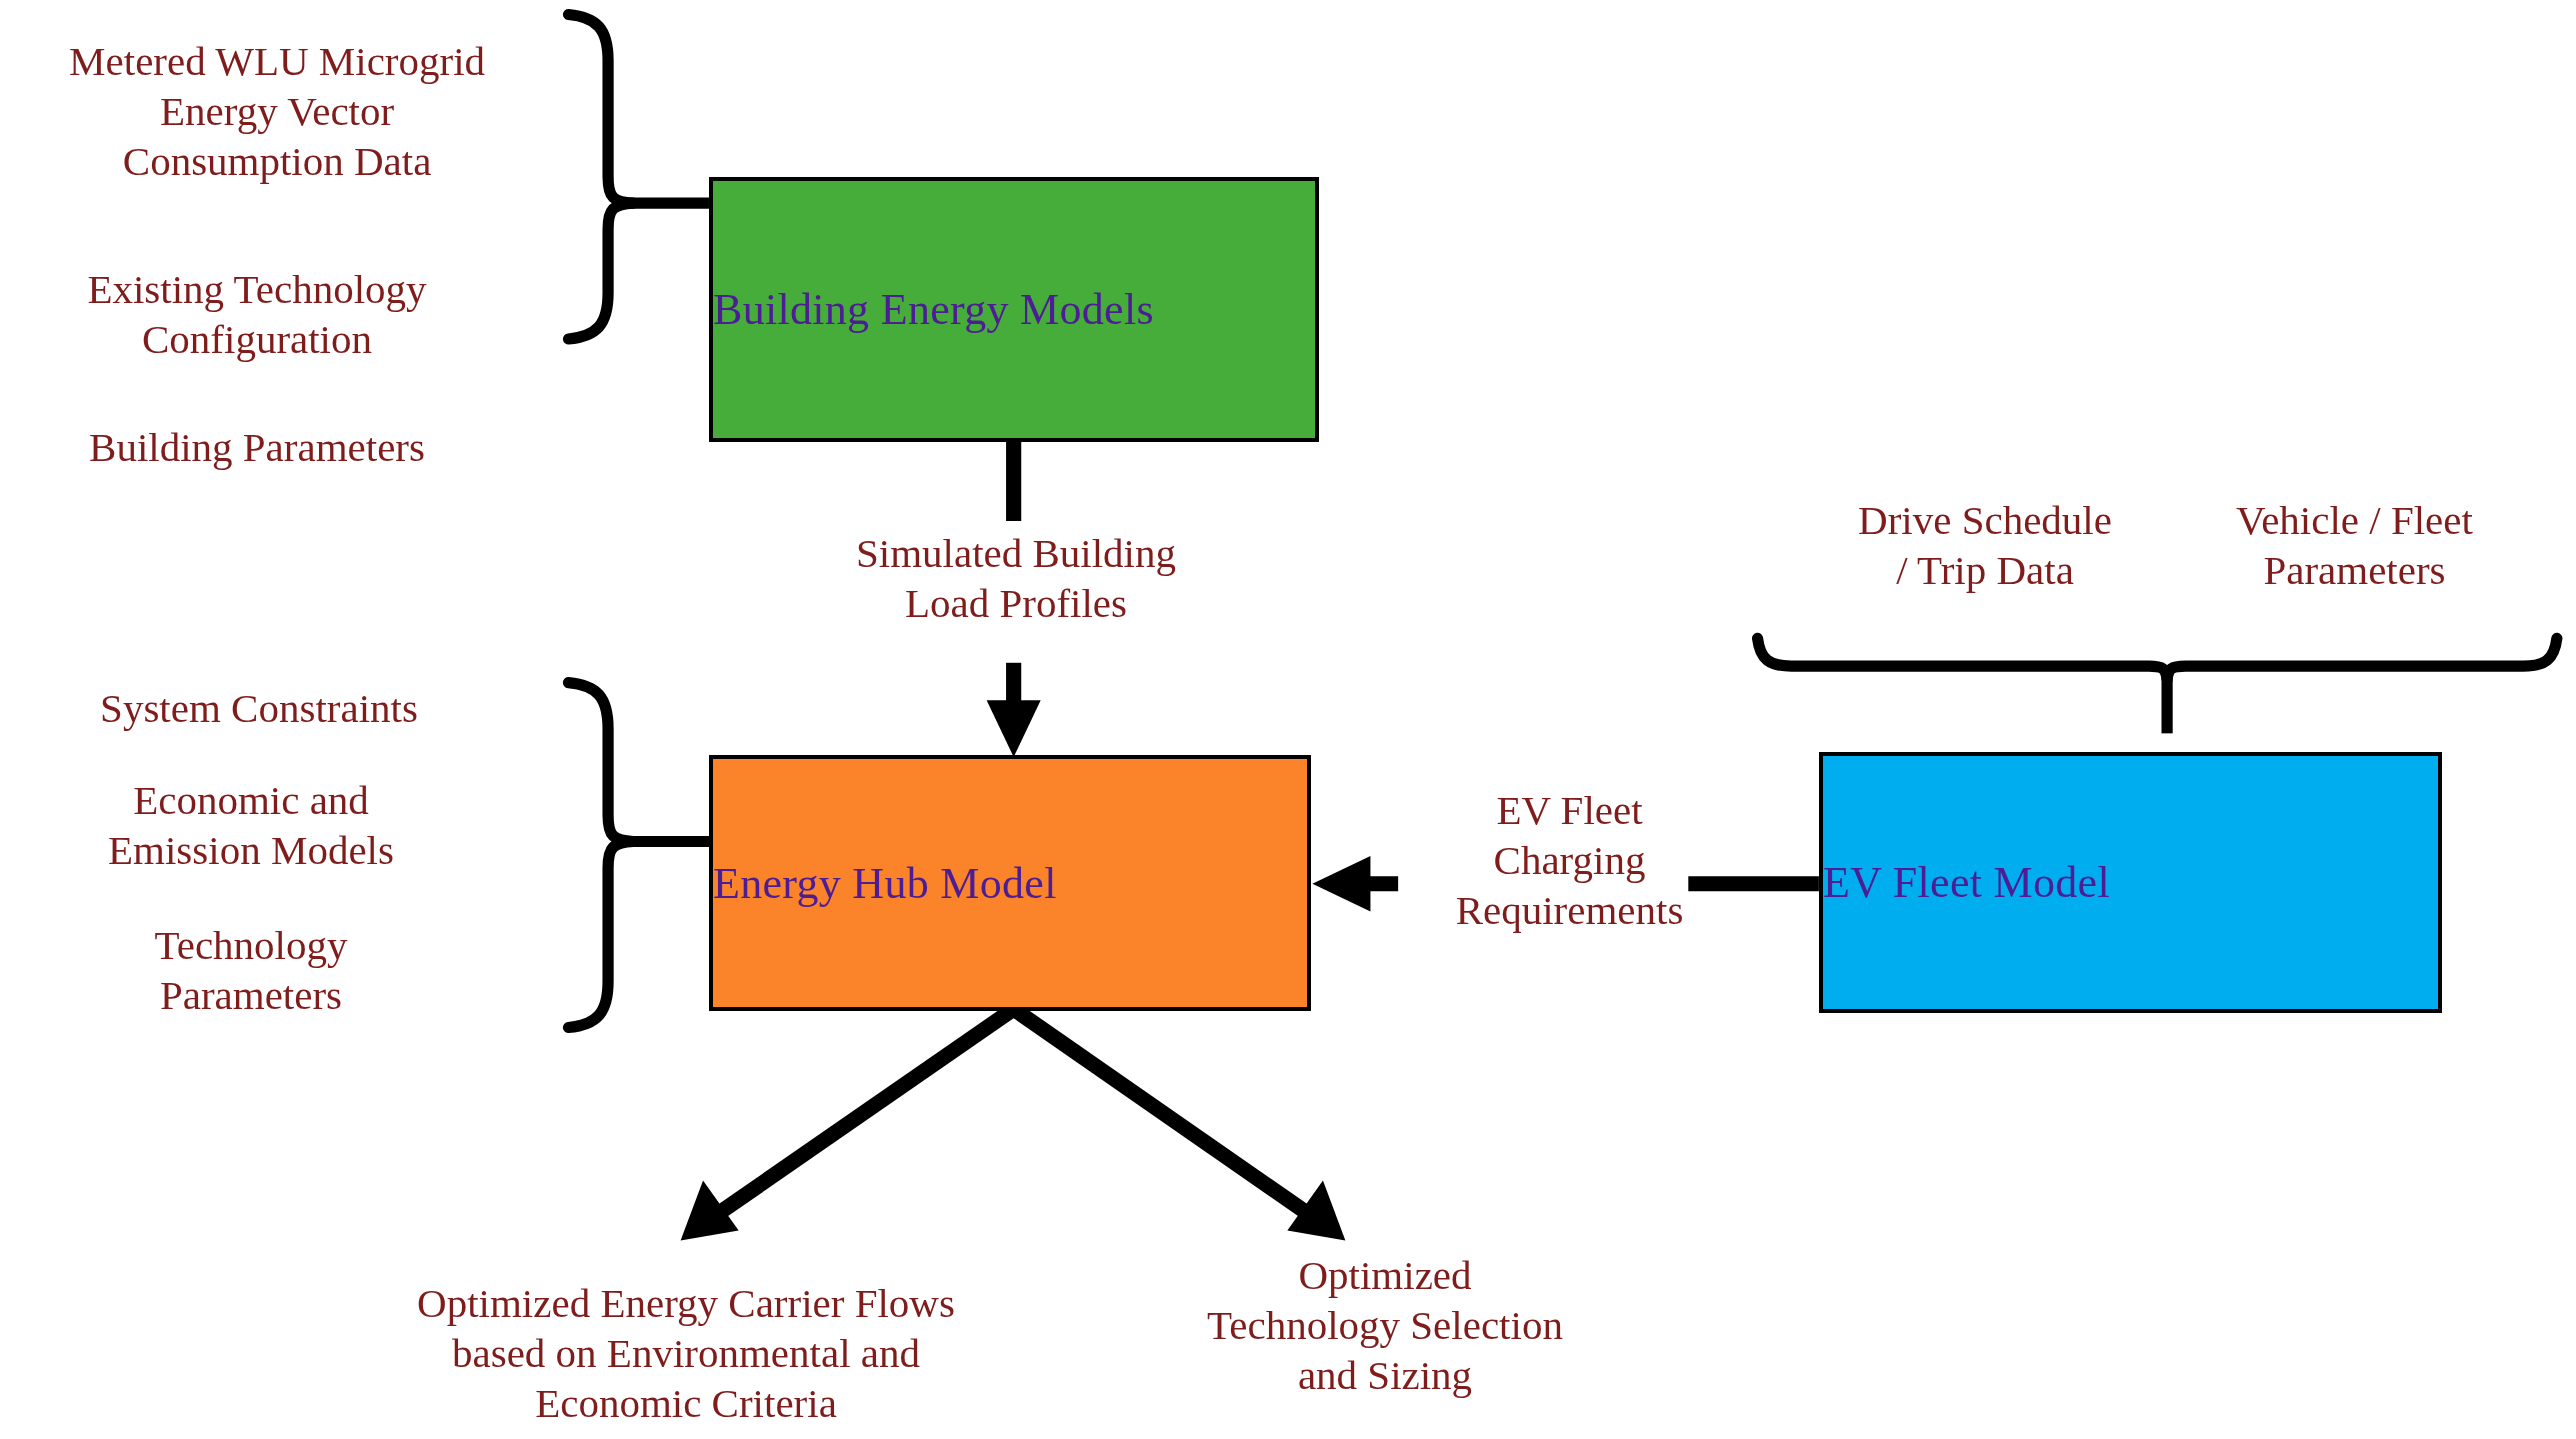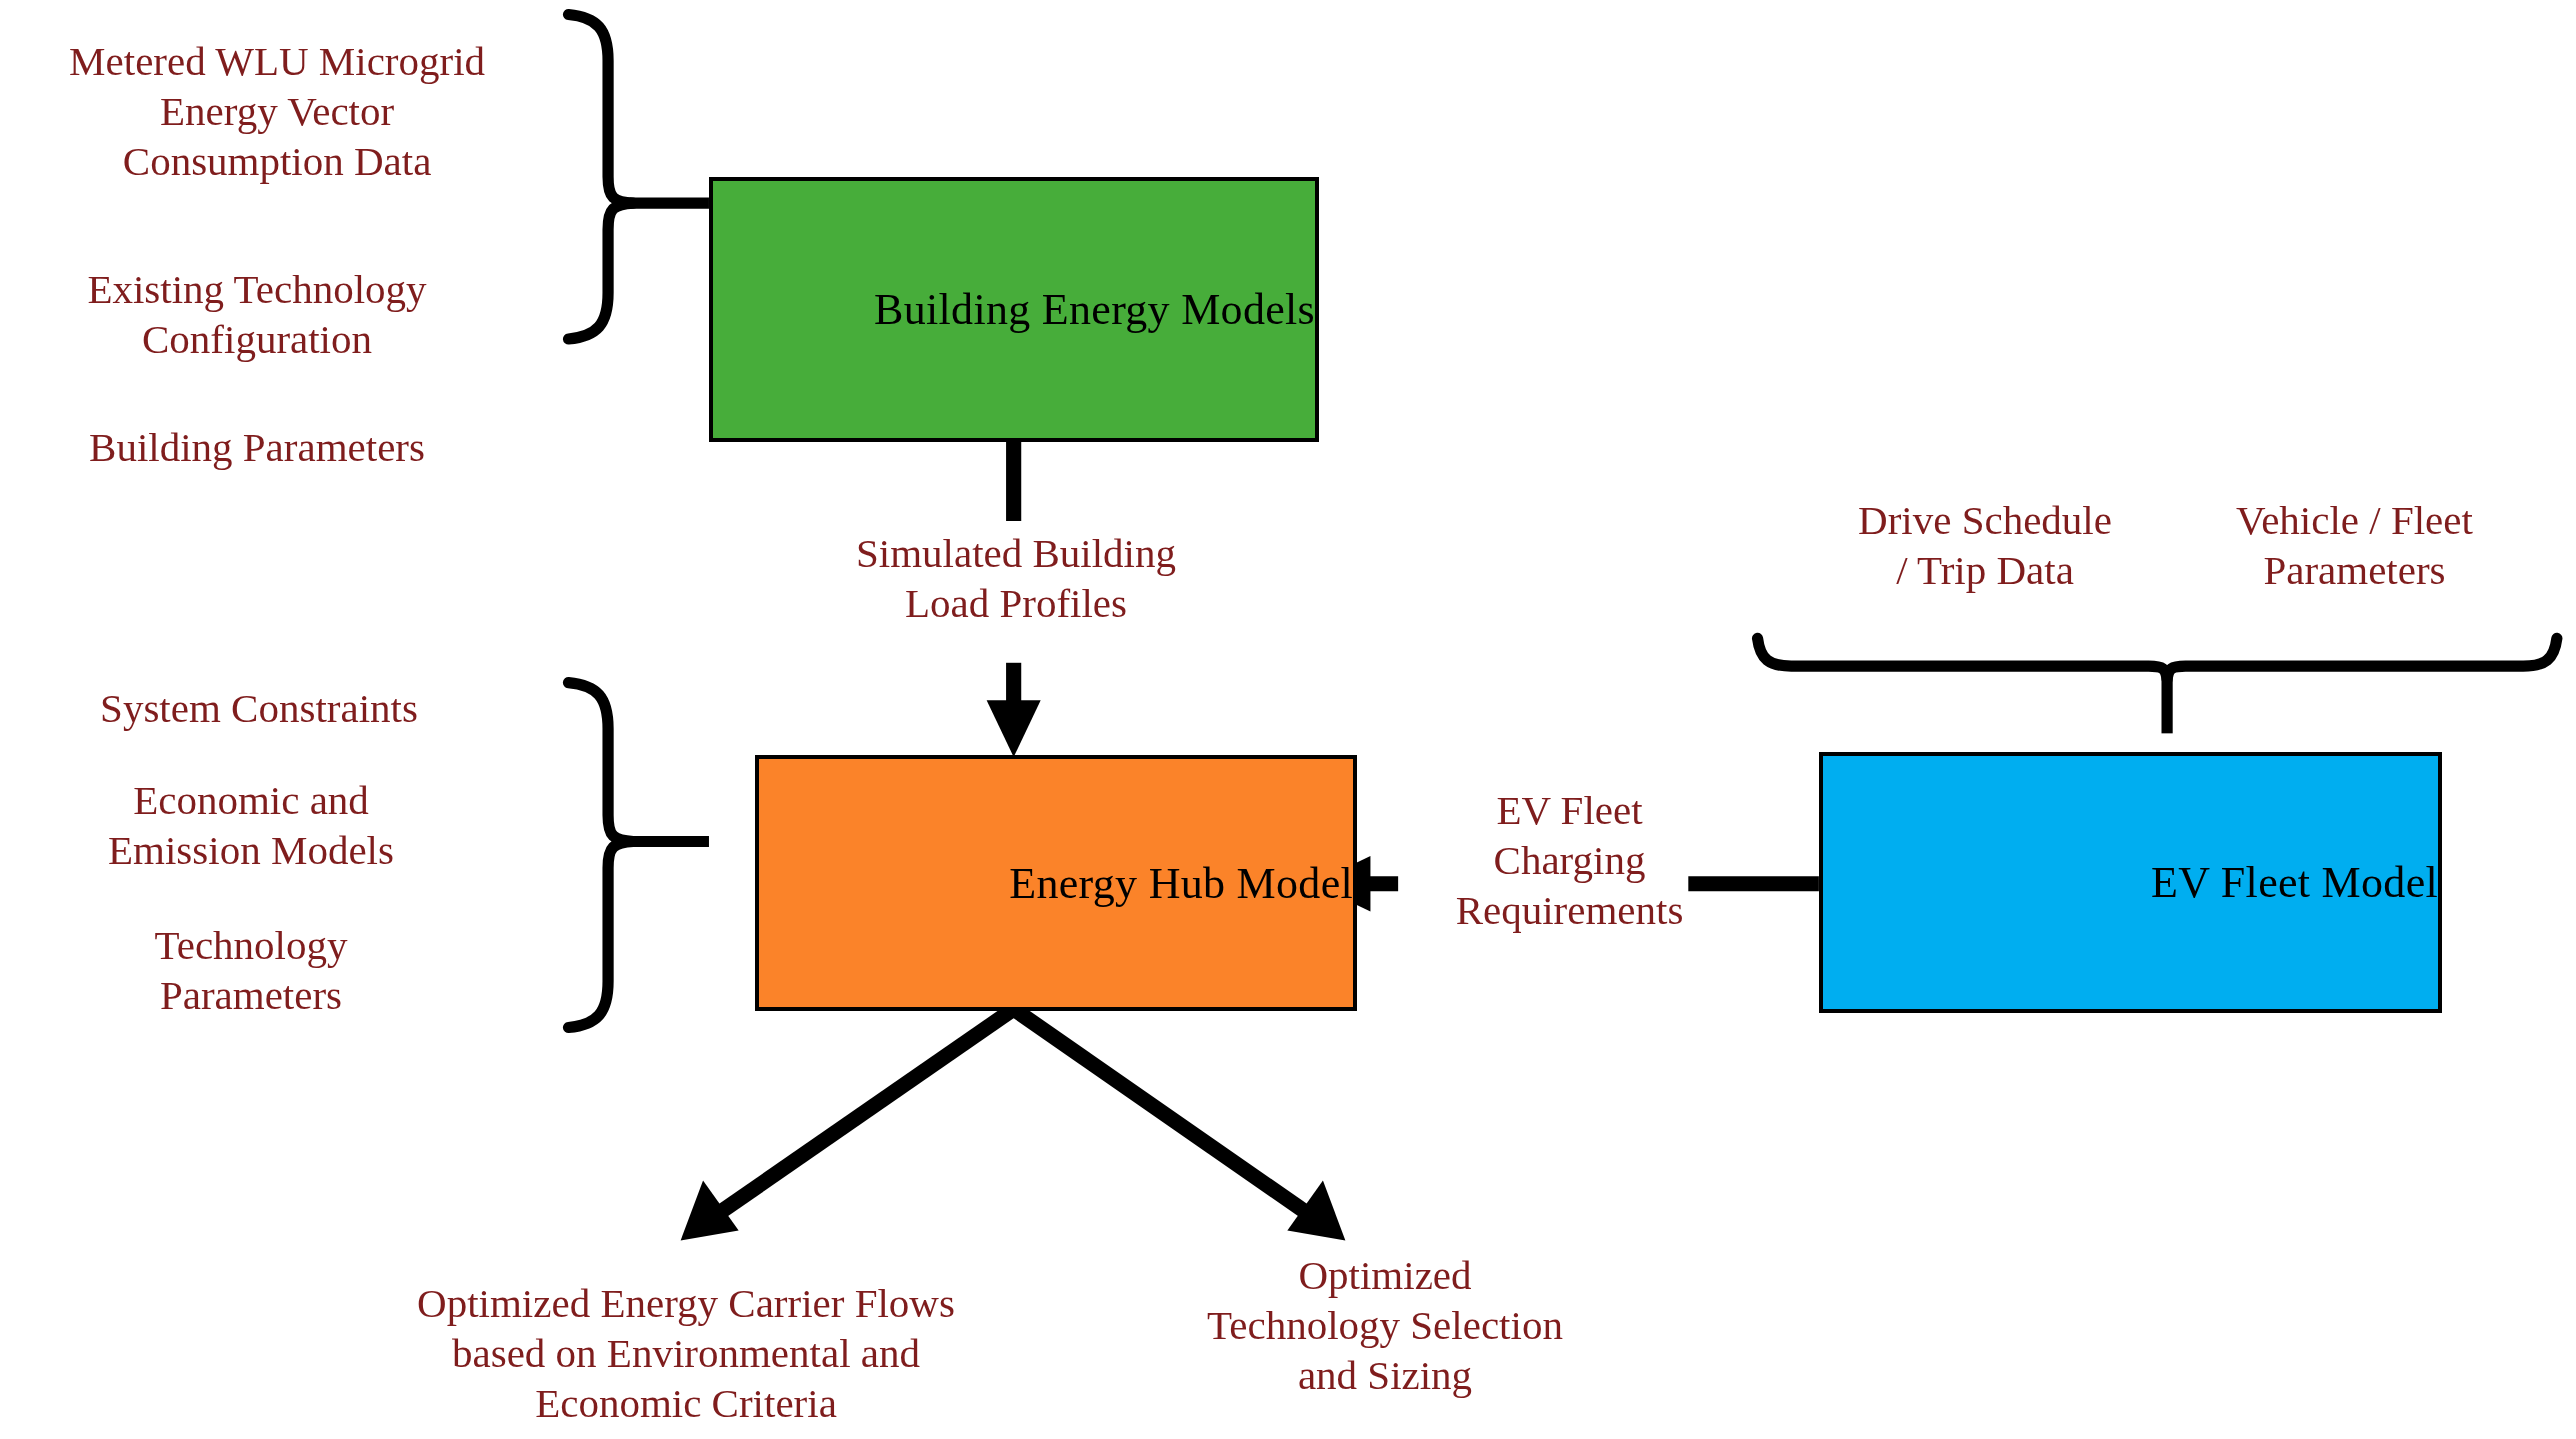--- a/index.html
+++ b/index.html
@@ -29,27 +29,27 @@
     font-size: 41px;
     color: #7f1d1d;
     white-space: pre-line;
   }
   .box {
     position: absolute;
     border: 4.6px solid #000000;
     box-sizing: border-box;
     display: flex;
     align-items: center;
-    justify-content: flex-end;
-    color: #000000;
+    justify-content: flex-start;
+    color: #4c1d95;
     font-size: 44px;
     letter-spacing: 0.3px;
   }
   #box-building { background: #47AD3A; }
-  #box-hub      { background: #FB8329; margin-left: 46px; }
+  #box-hub      { background: #FB8329; }
   #box-ev       { background: #00AEF0; }
 </style>
 </head>
 <body>
 
 <div id="stage">
 
   <svg id="vector-layer" viewBox="0 0 3906 2182" xmlns="http://www.w3.org/2000/svg">
 
     <g>

